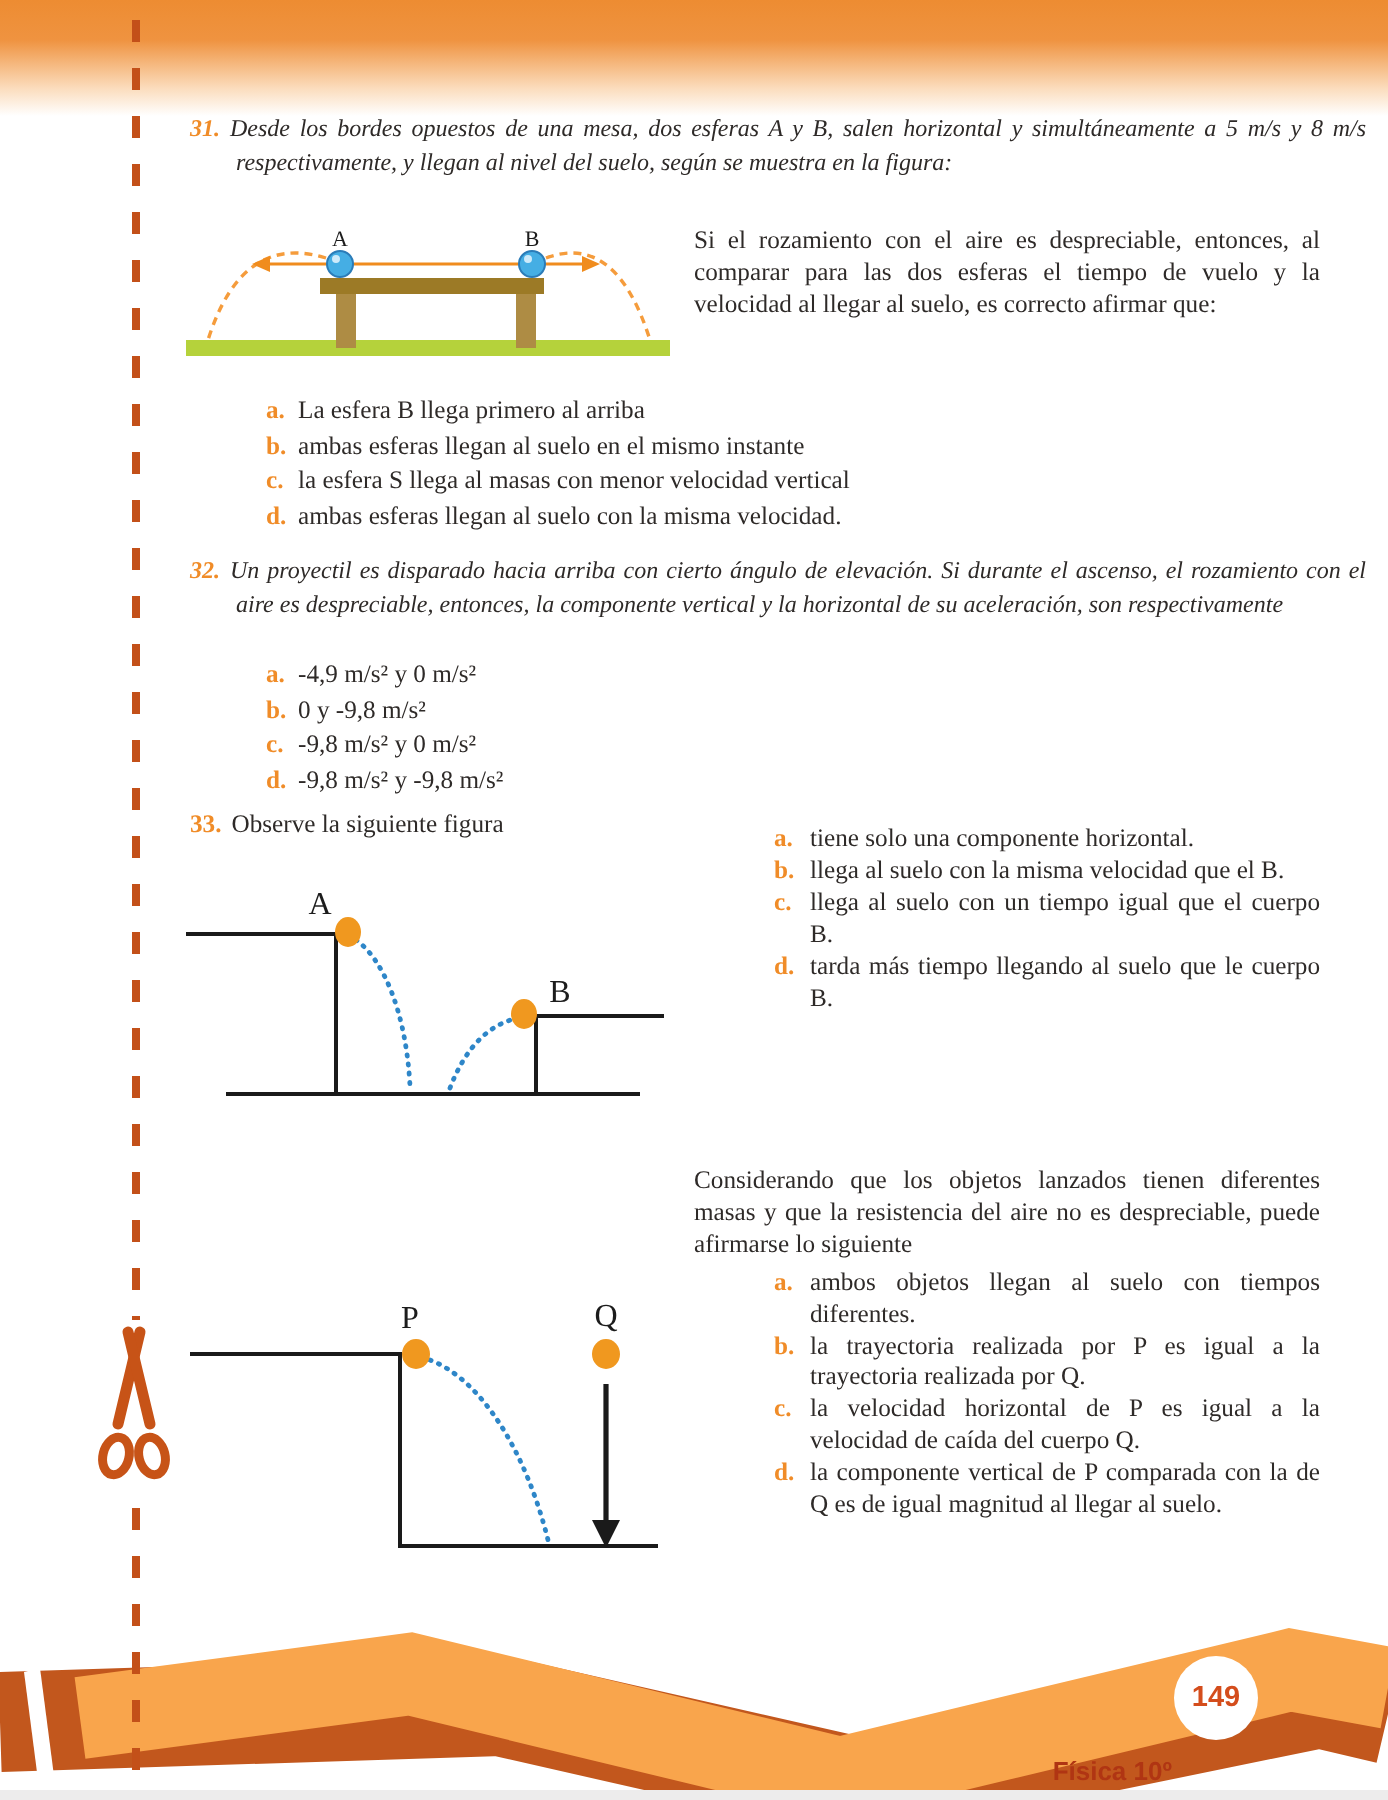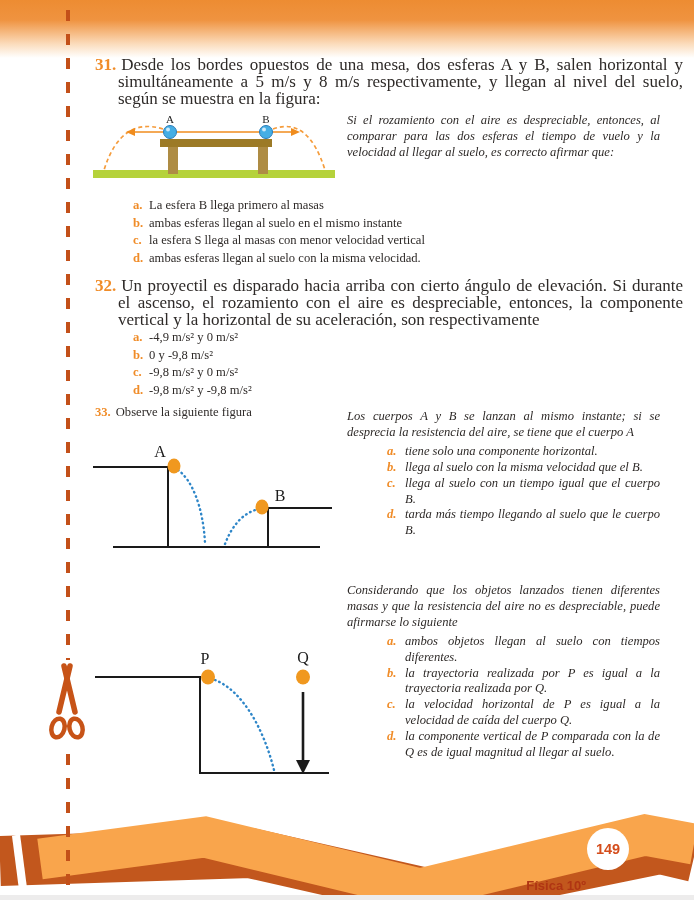--- a/index.html
+++ b/index.html
@@ -7,25 +7,25 @@
         font-family:"Liberation Serif","DejaVu Serif",serif;color:#2e2a28;}
   
   .top-grad{position:absolute;left:0;top:0;width:694px;height:58px;
             background:linear-gradient(to bottom,#ed8c32 0px,#ef9340 20px,#fbdcbc 44px,#ffffff 58px);}
   
   .cut-line{position:absolute;left:66px;top:10px;width:4px;height:880px;z-index:6;
             background:repeating-linear-gradient(to bottom,#c35019 0 11px,transparent 11px 24px);}
   .scissors-patch{position:absolute;left:60px;top:660px;width:16px;height:92px;background:#fff;z-index:7;}
   .scissors{position:absolute;left:48px;top:660px;z-index:8;}
   
-  .para{position:absolute;text-align:justify;font-size:17px;line-height:17px;
-        text-indent:-23px;padding-left:23px;}
+  .para{position:absolute;text-align:justify;font-size:12px;line-height:17px;
+        text-indent:-23px;padding-left:23px;font-style:italic;}
   .qnum{color:#f08c28;font-weight:bold;padding-right:5px;text-align:center;}
   .qlabel-row{position:absolute;font-size:12.6px;line-height:17px;}
-  .side{position:absolute;width:313px;text-align:justify;font-size:12.6px;line-height:15.9px;font-style:italic;}
+  .side{position:absolute;width:313px;text-align:justify;font-size:12.6px;line-height:15.9px;}
   
   .opts{position:absolute;font-size:12.6px;}
   .opt{display:flex;line-height:17.5px;}
   .opt-letter{color:#f08c28;font-weight:bold;min-width:16px;flex:0 0 auto;}
   .opt-text{flex:1 1 auto;}
   .opts-side{margin:3px 0 0 40px;}
   .opts-side .opt{line-height:15.9px;text-align:justify;}
   .opts-side .opt-letter{min-width:18px;}
   
   .figsvg{position:absolute;}
@@ -74,21 +74,21 @@
     <circle cx="171" cy="17.5" r="2" fill="#cdeafa"></circle>
     <text class="figtext" x="77" y="11" font-size="11" text-anchor="middle">A</text>
     <text class="figtext" x="173" y="11" font-size="11" text-anchor="middle">B</text>
   </svg>
 
   <div class="side" style="left:347px;top:113px;">Si el rozamiento con el aire es despreciable, entonces, al comparar para las dos esferas el tiempo de vuelo y la velocidad al llegar al suelo, es correcto afirmar que:</div>
 
   <div class="opts" style="left:133px;top:197px;width:480px;">
     <div class="opt">
         <span class="opt-letter">a.</span>
-        <span class="opt-text">La esfera B llega primero al masas</span>
+        <span class="opt-text">La esfera B llega primero al arriba</span>
       </div>
     <div class="opt">
         <span class="opt-letter">b.</span>
         <span class="opt-text">ambas esferas llegan al suelo en el mismo instante</span>
       </div>
     <div class="opt">
         <span class="opt-letter">c.</span>
         <span class="opt-text">la esfera S llega al masas con menor velocidad vertical</span>
       </div>
     <div class="opt">
@@ -129,21 +129,20 @@
     <line x1="20" y1="104" x2="227" y2="104" stroke="#1a1a1a" stroke-width="2"></line>
     <path d="M85,27 C98,36 110,62 112,100" fill="none" stroke="#2e86c8" stroke-width="2.4" stroke-linecap="round" stroke-dasharray="0.6 4"></path>
     <path d="M132,101 C140,80 152,69 166,66" fill="none" stroke="#2e86c8" stroke-width="2.4" stroke-linecap="round" stroke-dasharray="0.6 4"></path>
     <ellipse cx="81" cy="23" rx="6.5" ry="7.5" fill="#f0981f"></ellipse>
     <ellipse cx="169" cy="64" rx="6.5" ry="7.5" fill="#f0981f"></ellipse>
     <text class="figtext" x="67" y="14" font-size="16" text-anchor="middle">A</text>
     <text class="figtext" x="187" y="58" font-size="16" text-anchor="middle">B</text>
   </svg>
 
   <div class="side" style="left:347px;top:409px;">
-    <span>Los cuerpos A y B se lanzan al mismo instante; si se desprecia la resistencia del aire, se tiene que el cuerpo A</span>
     <div class="opts opts-side" style="position:static;">
       <div class="opt">
           <span class="opt-letter">a.</span>
           <span class="opt-text">tiene solo una componente horizontal.</span>
         </div>
       <div class="opt">
           <span class="opt-letter">b.</span>
           <span class="opt-text">llega al suelo con la misma velocidad que el B.</span>
         </div>
       <div class="opt">

